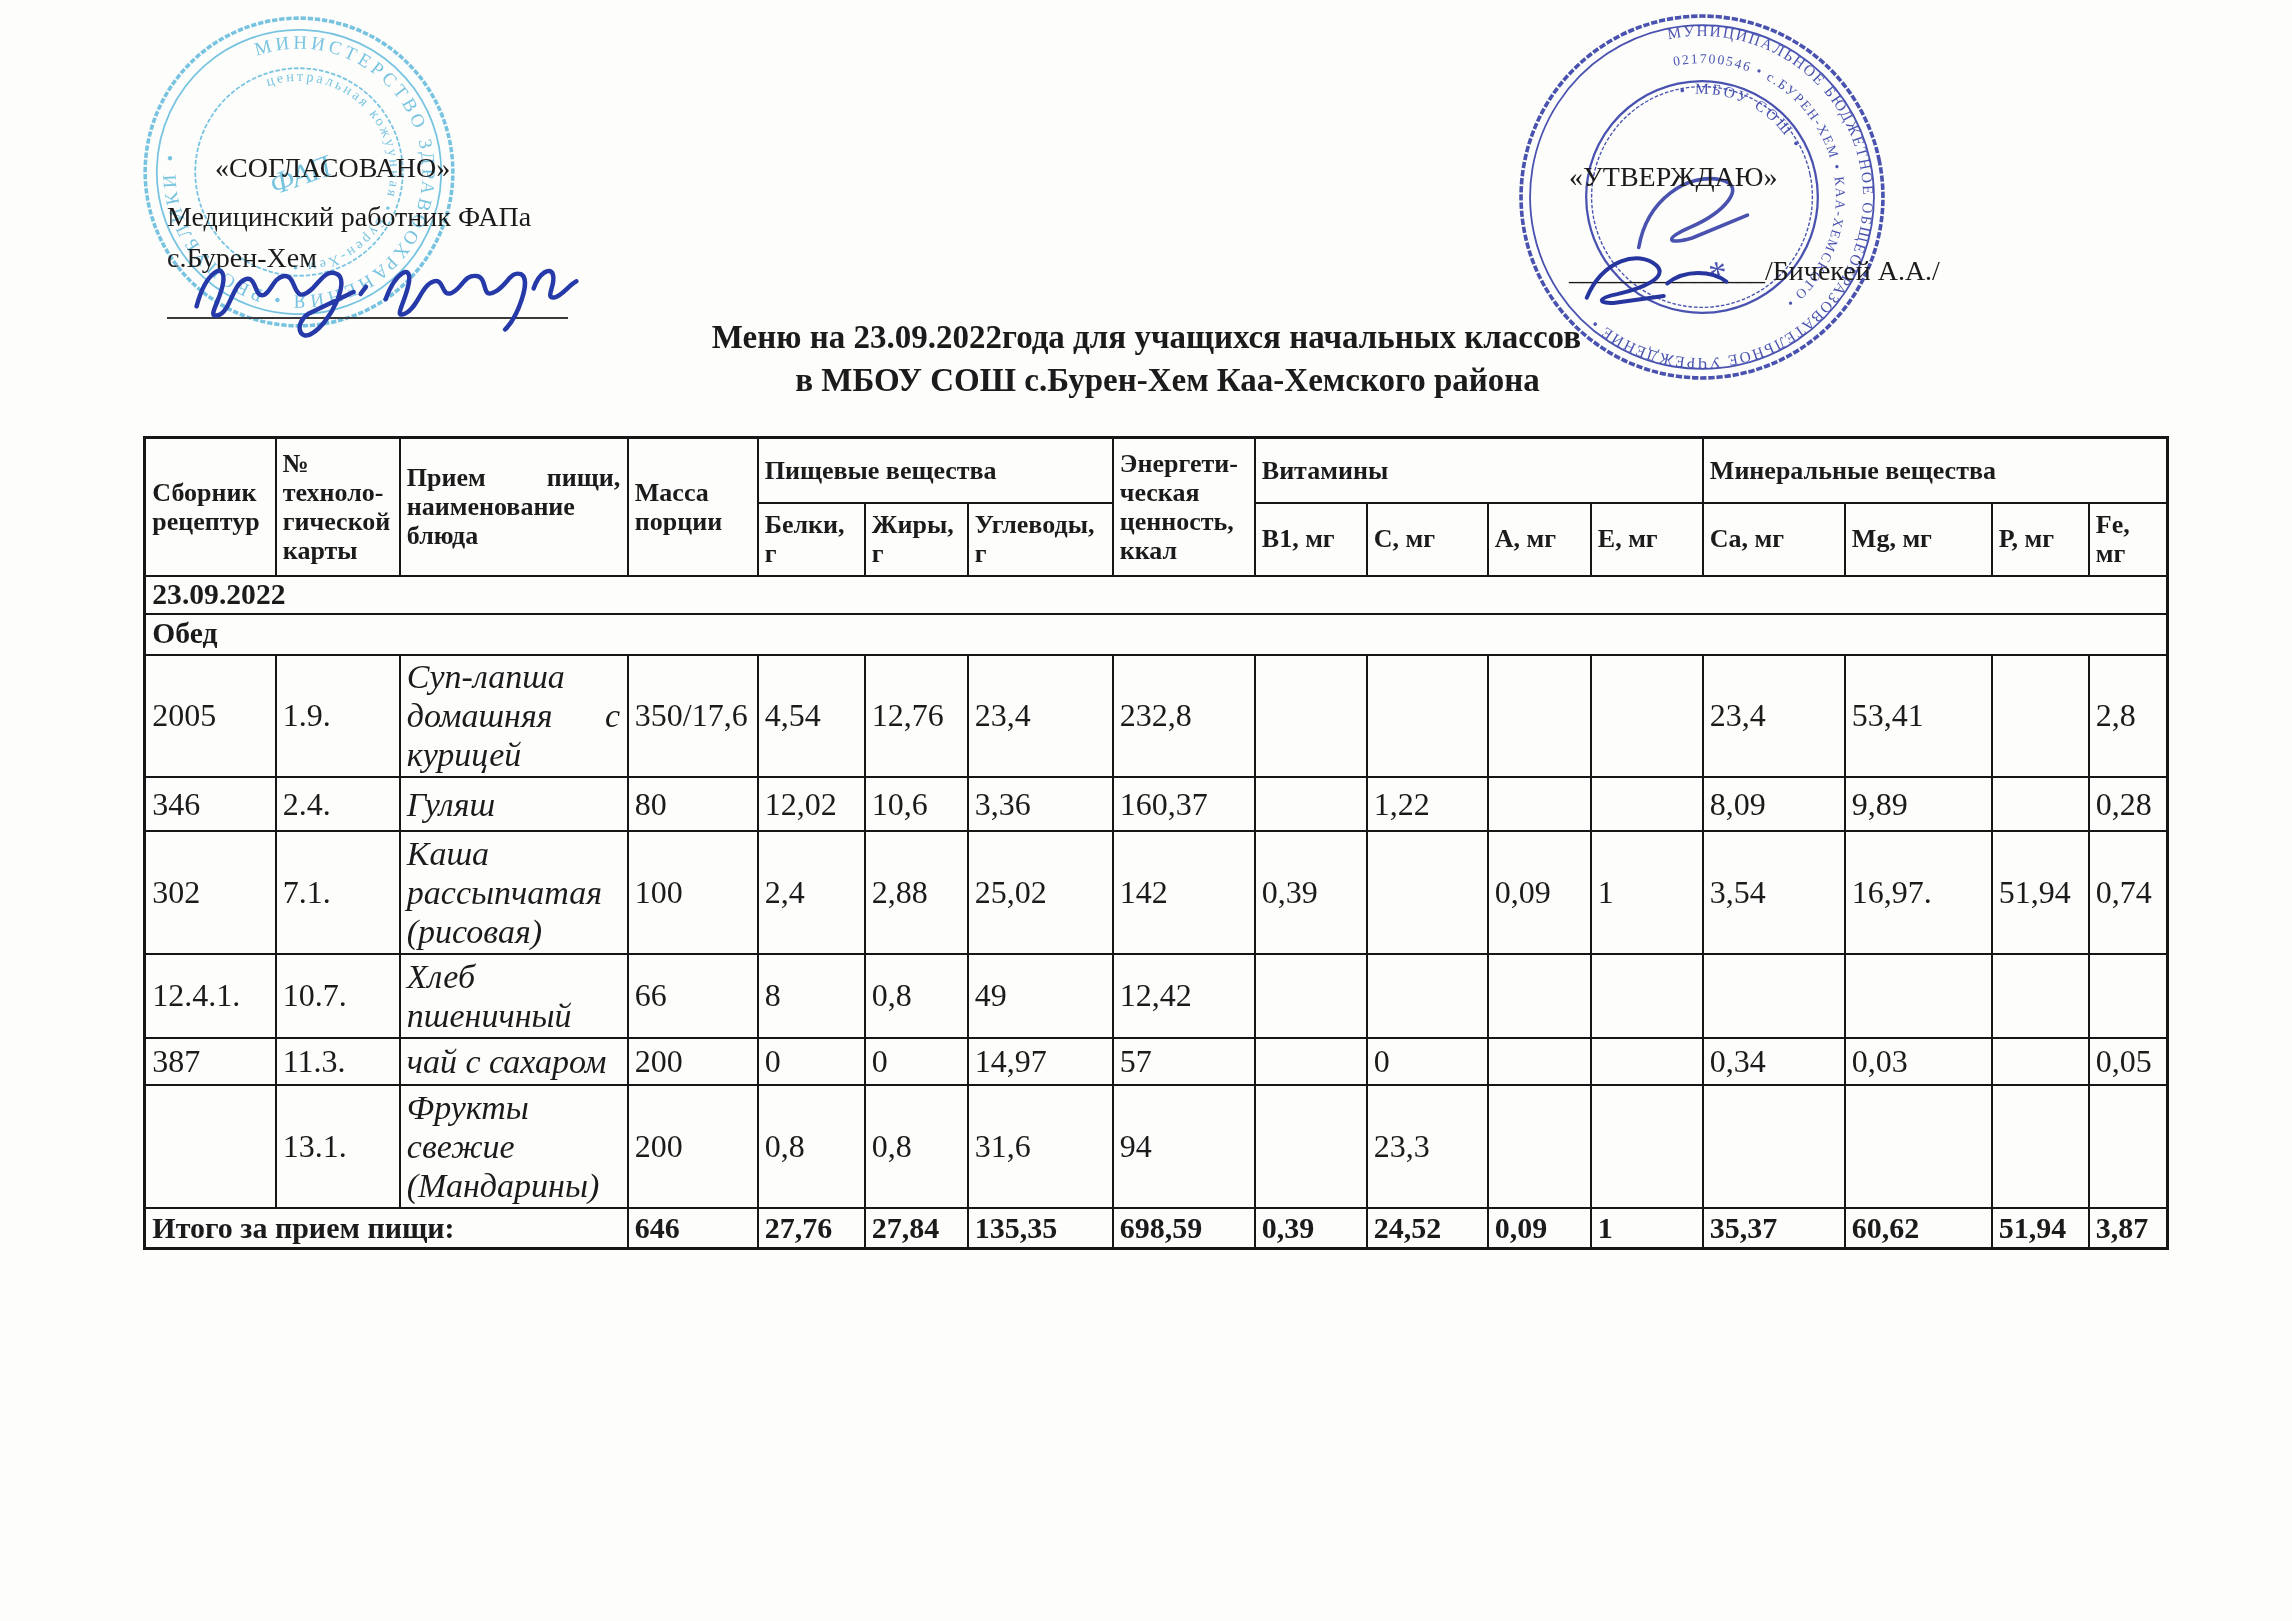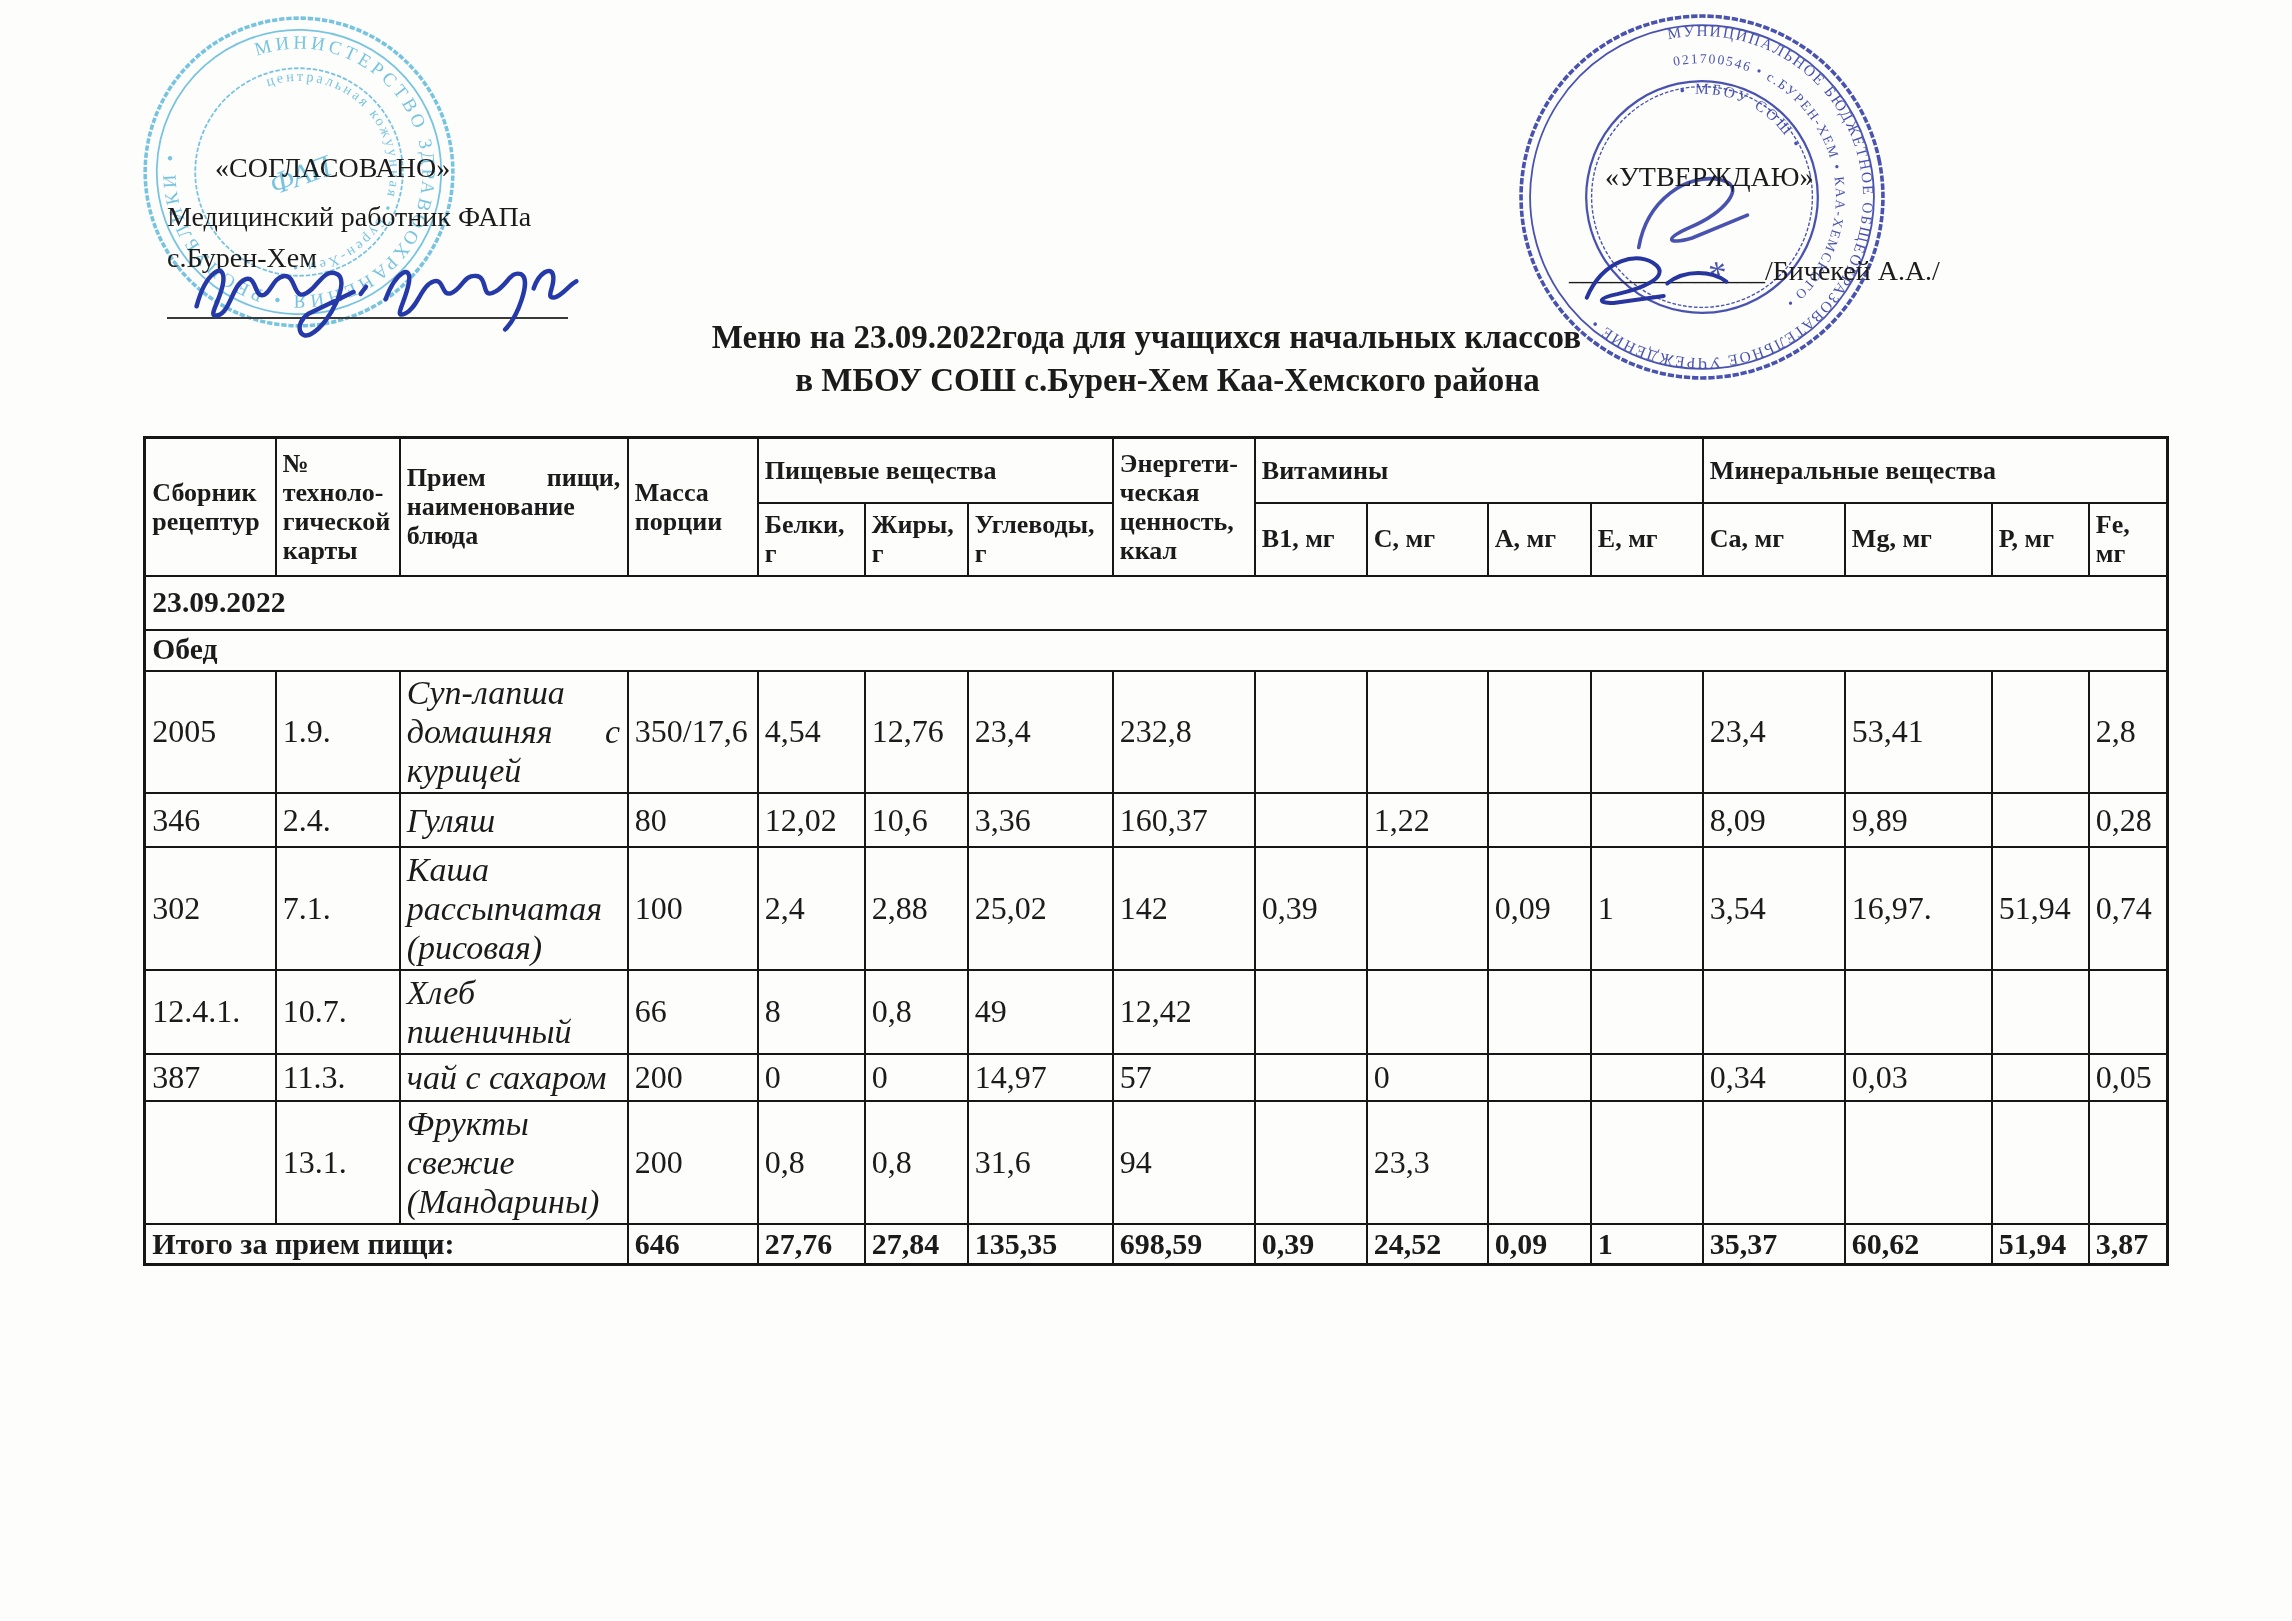--- a/index.html
+++ b/index.html
@@ -31,21 +31,21 @@
     vertical-align:middle; padding:2.7px 6.3px; line-height:1.12;
   }
   th.pre{ white-space:pre-line; }
   th.just{ text-align:justify; }
   td{
     font-size:32px; vertical-align:middle; padding:1.8px 6.3px; line-height:1.05;
     overflow:hidden;
   }
   thead tr:nth-child(1){height:65px;}
   thead tr:nth-child(2){height:73px;}
-  tbody tr:nth-child(1){height:54px;}
+  tbody tr:nth-child(1){height:38px;}
   tbody tr:nth-child(2){height:41px;}
   tbody tr:nth-child(3){height:86px;}
   tbody tr:nth-child(4){height:54px;}
   tbody tr:nth-child(5){height:93px;}
   tbody tr:nth-child(6){height:43px;}
   tbody tr:nth-child(7){height:47px;}
   tbody tr:nth-child(8){height:75px;}
   tbody tr:nth-child(9){height:41px;}
   td.c-code{font-size:32px;}
   td.c-dish{font-style:italic; font-size:34px; text-align:justify; line-height:1.15;margin-top:44px;}
@@ -117,21 +117,21 @@
   <div class="abs sig-underline" style="left:167px; top:317px; width:401px;"></div>
   <svg class="abs sig" style="left:176px; top:235px;" width="421" height="107" viewBox="0 0 470 120">
     <g fill="none" stroke="#2639a8" stroke-width="5" stroke-linecap="round" stroke-linejoin="round">
       <path d="M22,80 C32,42 54,28 52,52 C50,72 32,94 46,90 C60,86 62,56 76,50 C90,44 86,72 98,67 C106,63 108,48 120,46 C136,44 128,82 152,60 C162,50 168,38 180,44 C194,52 172,98 152,110 C138,120 130,100 148,88 L198,64"></path>
       <path d="M206,66 L212,58"></path>
       <path d="M234,72 C246,40 264,32 260,54 C256,76 242,94 256,88 C270,82 274,56 288,52 C300,48 296,70 308,65 C320,60 322,44 336,46 C350,48 340,74 358,63 C372,54 374,40 386,44 C398,50 382,92 368,106"></path>
       <path d="M400,60 C406,42 420,34 422,46 C424,58 412,72 424,70 C432,68 440,56 448,52"></path>
     </g>
   </svg>
 
-  <div class="abs txt approval" style="left:1569px; top:159px;margin-left:36px;">«УТВЕРЖДАЮ»</div>
+  <div class="abs txt approval" style="left:1569px; top:159px;">«УТВЕРЖДАЮ»</div>
   <div class="abs txt approval" style="left:1569px; top:253px;">______________/Бичекей А.А./</div>
   <svg class="abs sig" style="left:1576px; top:242px;" width="179" height="81" viewBox="0 0 200 90">
     <g fill="none" stroke="#27359f" stroke-width="4.5" stroke-linecap="round">
       <path d="M12,62 C30,20 70,8 90,26 C104,40 72,52 46,58 C26,62 22,68 42,68 L98,60"></path>
       <path d="M102,46 C122,30 152,32 168,44"></path>
     </g>
   </svg>
 
   <div class="abs title-line" style="top:319px;">Меню на 23.09.2022года для  учащихся начальных классов</div>
   <div class="abs title-line" style="top:362px;padding-left:21px;">в МБОУ СОШ с.Бурен-Хем Каа-Хемского района</div>

